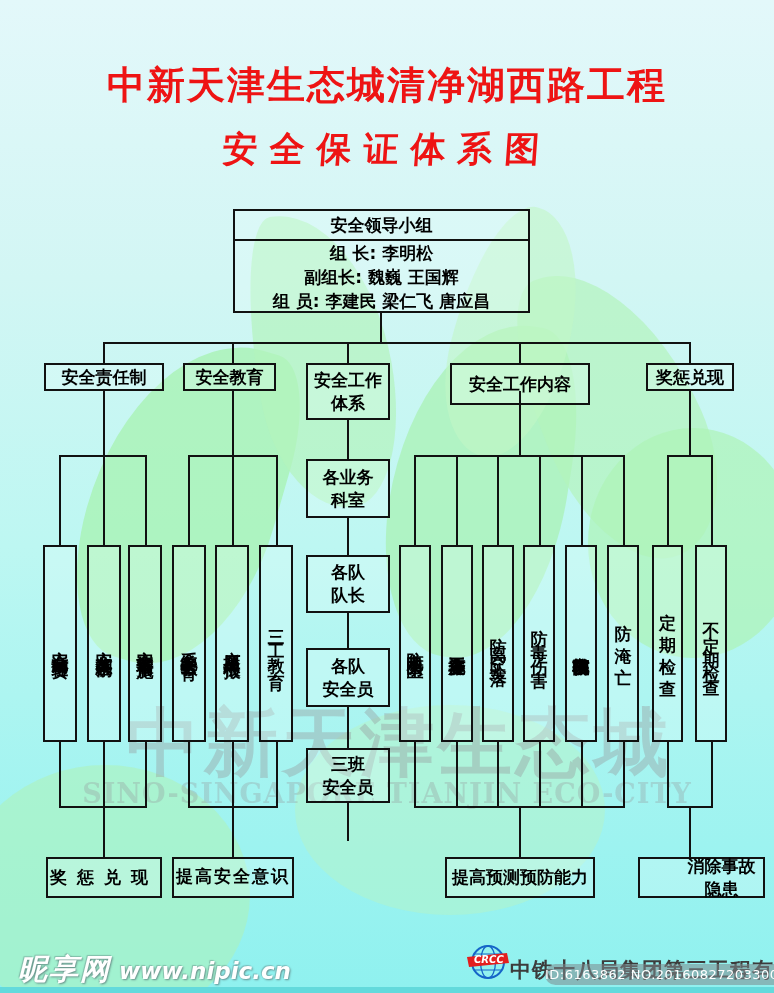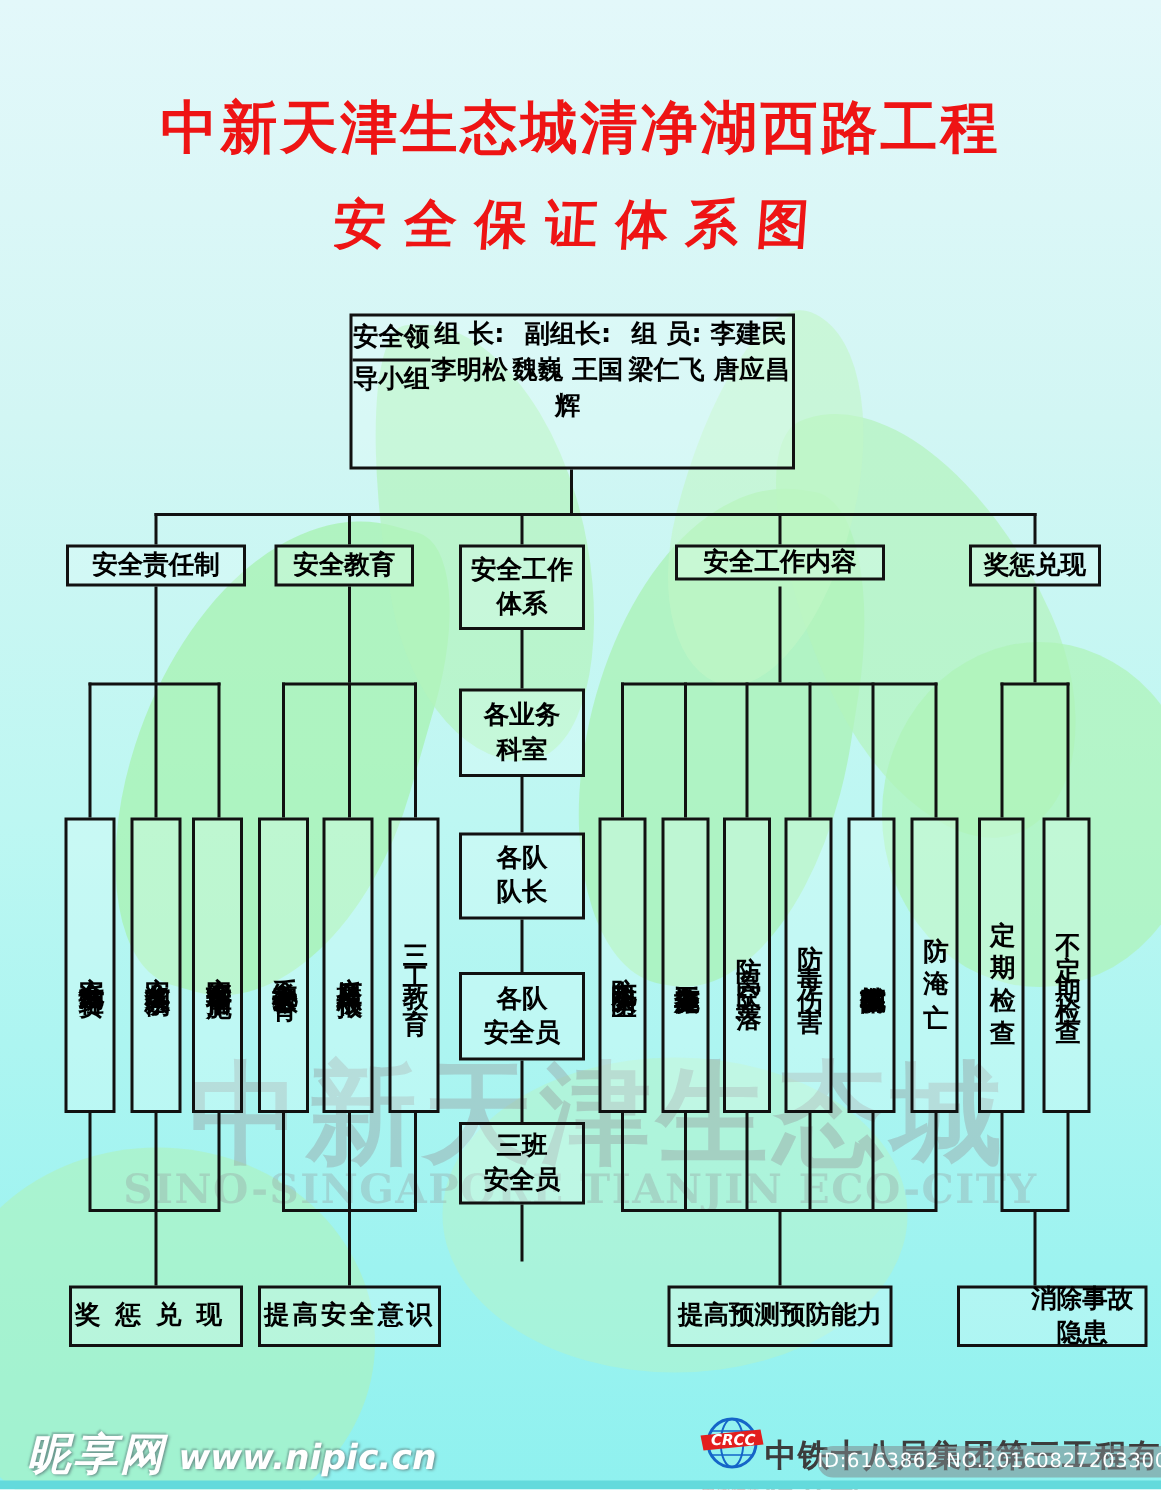--- a/index.html
+++ b/index.html
@@ -18,21 +18,21 @@
   
   .title{position:absolute;top:60px;left:0;width:100%;text-align:center;
     font-size:38px;font-weight:700;letter-spacing:2px;color:#ee1414;}
   .subtitle{position:absolute;top:126px;left:0;width:100%;text-align:center;
     font-family:"DejaVu Serif",serif;font-size:35px;font-weight:700;letter-spacing:12px;
     color:#ee1414;transform:skewX(-4deg);}
   
   .box{position:absolute;border:2px solid #111;box-sizing:border-box;
     background:rgba(235,255,252,0.28);display:flex;align-items:center;justify-content:center;
     font-size:17px;line-height:1.35;text-align:center;white-space:pre-line;font-weight:600;}
-  .leader{flex-direction:row;align-items:stretch;justify-content:space-between;white-space:normal;}
+  .leader{flex-direction:column;align-items:stretch;justify-content:space-between;white-space:normal;}
   .leader-title{height:28px;line-height:28px;border-bottom:2px solid #111;text-align:center;font-weight:600;}
   .leader-row{height:24px;line-height:24px;text-align:center;font-weight:600;}
   .vbox{writing-mode:vertical-rl;text-orientation:upright;white-space:nowrap;}
   .v0{letter-spacing:0;} .v2{letter-spacing:2px;} .v8{letter-spacing:8px;}
   .v14{letter-spacing:14px;} .v22{letter-spacing:22px;}
   .sp10{letter-spacing:10px;} .sp2{letter-spacing:2px;font-family:Liberation Serif, serif;}
   
   .ln{position:absolute;background:#111;display:block;}
   
   .company{position:absolute;left:510px;top:956px;font-size:21px;font-weight:600;color:#3c3c3c;letter-spacing:1px;}
@@ -71,21 +71,21 @@
     <div class="leader-title">安全领导小组</div>
     <div class="leader-row">组 长: 李明松</div>
     <div class="leader-row">副组长: 魏巍 王国辉</div>
     <div class="leader-row">组 员: 李建民 梁仁飞 唐应昌</div>
   </div>
 
   <div class="box" style="left:44px;top:363px;width:120px;height:28px;">安全责任制</div>
   <div class="box" style="left:183px;top:363px;width:93px;height:28px;">安全教育</div>
   <div class="box" style="left:306px;top:363px;width:84px;height:57px;">安全工作
 体系</div>
-  <div class="box" style="left:450px;top:363px;width:140px;height:24px;">安全工作内容</div>
+  <div class="box" style="left:450px;top:363px;width:140px;height:42px;">安全工作内容</div>
   <div class="box" style="left:646px;top:363px;width:88px;height:28px;">奖惩兑现</div>
 
   <div class="box" style="left:306px;top:459px;width:84px;height:59px;">各业务
 科室</div>
   <div class="box" style="left:306px;top:555px;width:84px;height:58px;">各队
 队长</div>
   <div class="box" style="left:306px;top:648px;width:84px;height:59px;">各队
 安全员</div>
   <div class="box" style="left:306px;top:748px;width:84px;height:55px;">三班
 安全员</div>

